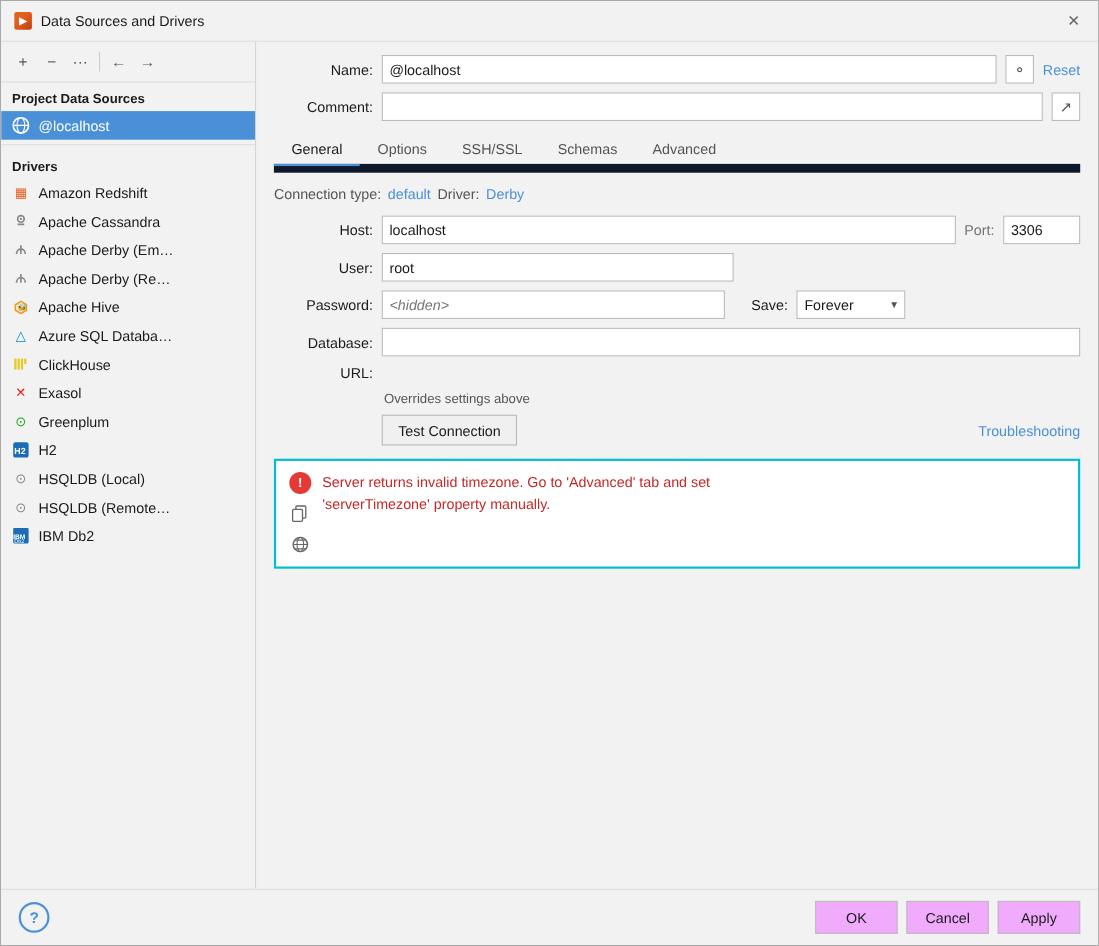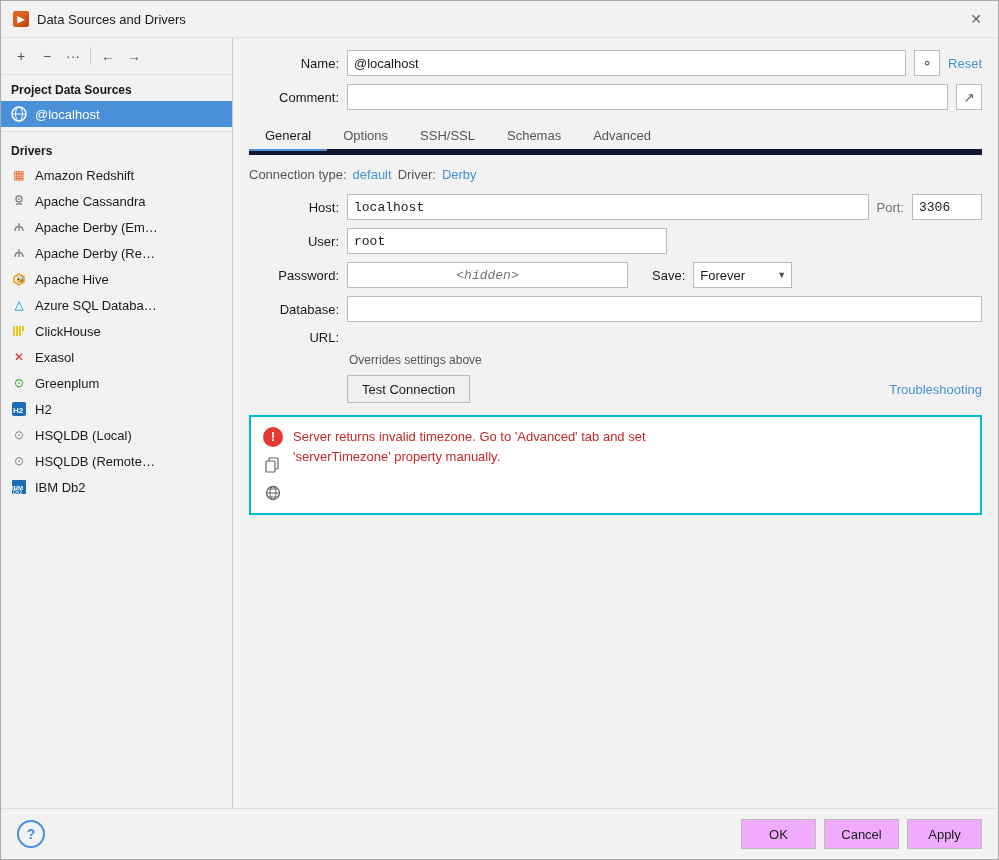--- a/index.html
+++ b/index.html
@@ -186,21 +186,21 @@
       color: #555;
     }
     .reset-link {
       color: #4a90d9;
       cursor: pointer;
       font-size: 13px;
       text-decoration: none;
     }
     .tabs-bar {
       display: flex;
-      border-bottom: 6px solid #0f172a;
+      border-bottom: 8px solid #0f172a;
       margin-bottom: 12px;
       margin-top: 4px;
     }
     .tab {
       padding: 6px 16px;
       cursor: pointer;
       color: #555;
       font-size: 13px;
       border-bottom: 2px solid transparent;
       margin-bottom: -2px;
@@ -237,34 +237,33 @@
       flex-shrink: 0;
     }
     .text-field {
       height: 26px;
       border: 1px solid #bbb;
       background: white;
       padding: 2px 6px;
       font-size: 13px;
       color: #1a1a1a;
       outline: none;
-      font-family: Liberation Mono, monospace;
     }
     .text-field.placeholder-text {
       color: #aaa;
       font-style: italic;
     }
     .host-field { flex: 1; }
     .port-field { width: 70px; }
     .port-label {
       font-size: 13px;
       color: #737373;
     }
     .user-field { width: 320px; }
-    .password-field { width: 281px; text-align: center; }
+    .password-field { width: 312px; }
     .save-label {
       font-size: 13px;
       color: #1a1a1a;
     }
     .save-select {
       height: 26px;
       border: 1px solid #bbb;
       background: white;
       padding: 2px 6px;
       font-size: 13px;

